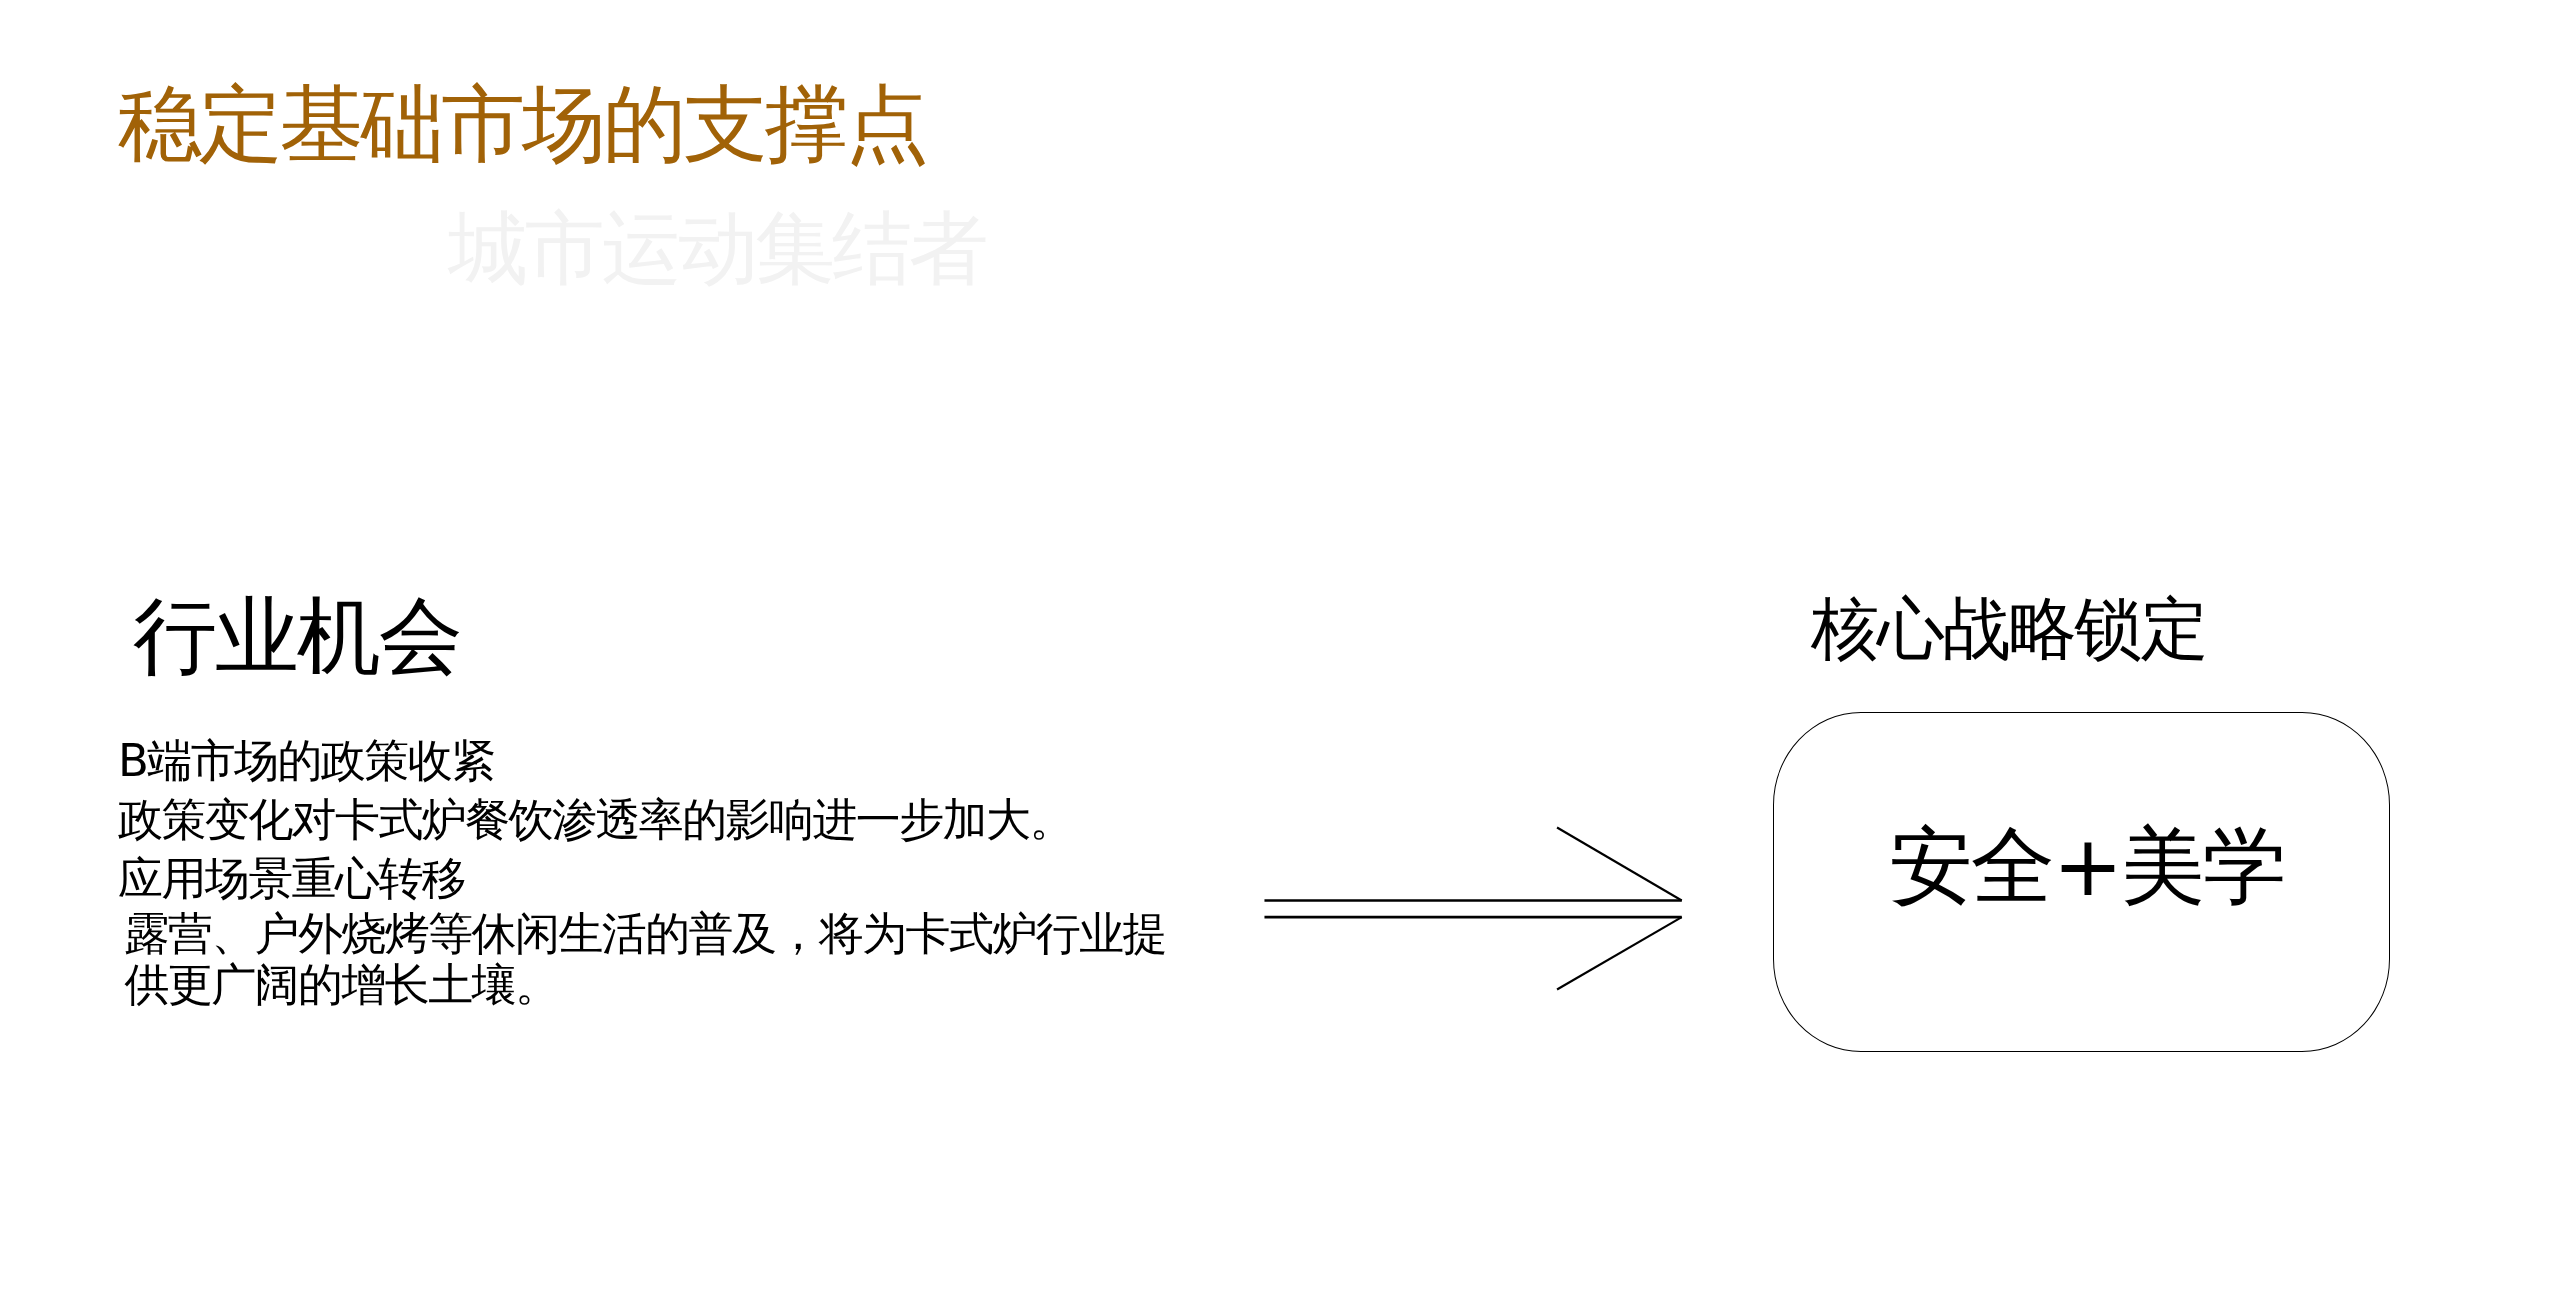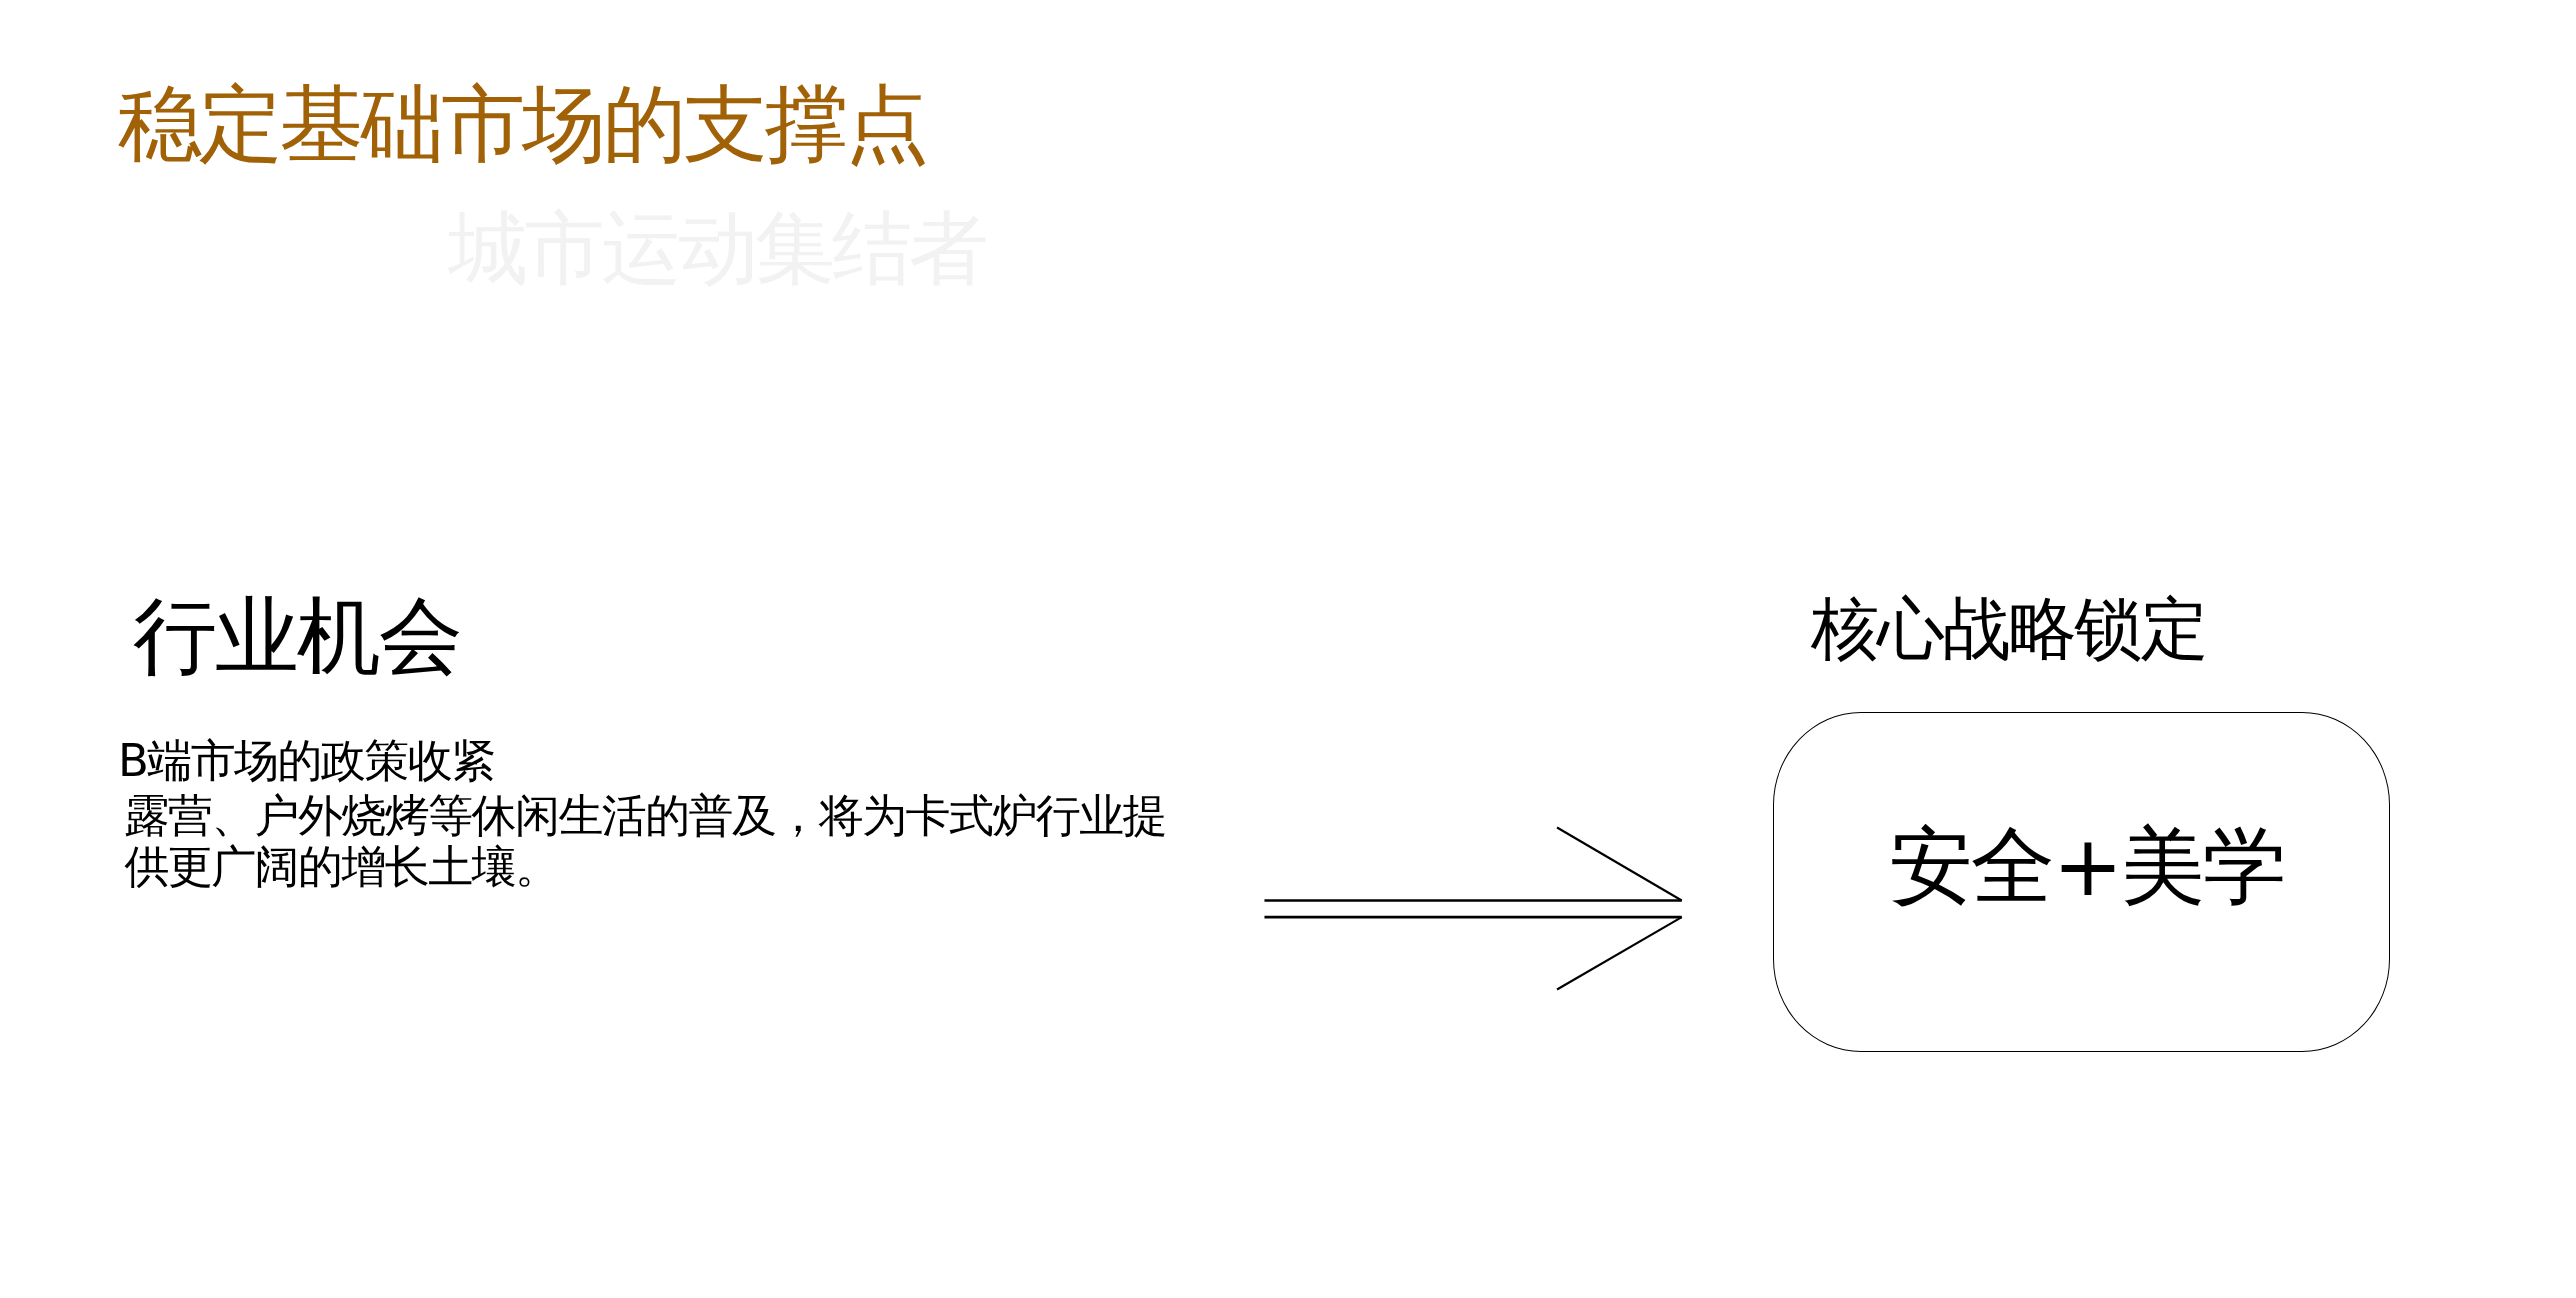--- a/index.html
+++ b/index.html
@@ -127,20 +127,22 @@
 
 <div class="abs ghost ghost-line-1"></div>
 <div class="abs ghost ghost-line-2">城市运动集结者</div>
 
 <div class="abs slide-title">稳定基础市场的支撑点</div>
 
 <div class="abs section-heading-left">行业机会</div>
 
 <div class="abs body-list">
   <span class="body-line">B端市场的政策收紧</span>
+  <span class="body-line">政策变化对卡式炉餐饮渗透率的影响进一步加大。</span>
+  <span class="body-line">应用场景重心转移</span>
   <span class="body-para">露营、户外烧烤等休闲生活的普及，将为卡式炉行业提供更广阔的增长土壤。</span>
 </div>
 
 <svg class="arrow-svg" viewBox="2360 1540 820 330" xmlns="http://www.w3.org/2000/svg">
   <line x1="2374" y1="1691" x2="3157" y2="1691" stroke="#000" stroke-width="5"></line>
   <line x1="2374" y1="1722" x2="3157" y2="1722" stroke="#000" stroke-width="5"></line>
   <line x1="2923" y1="1554" x2="3157" y2="1691" stroke="#000" stroke-width="4"></line>
   <line x1="2923" y1="1858" x2="3157" y2="1722" stroke="#000" stroke-width="4"></line>
 </svg>
 

